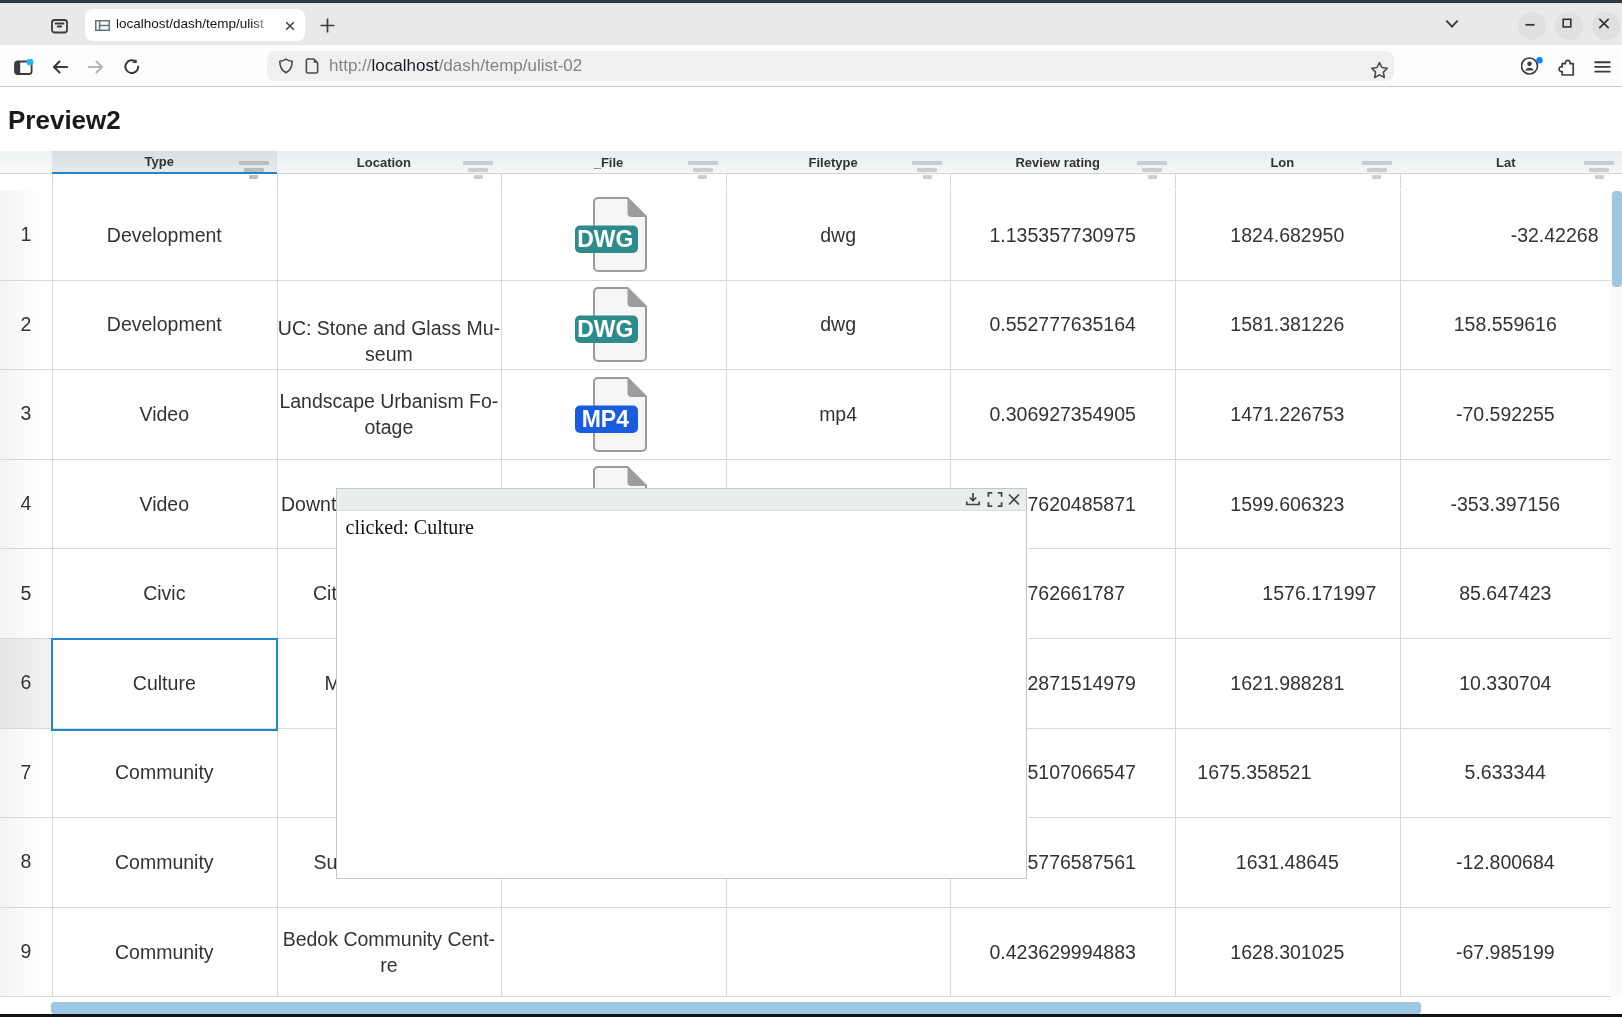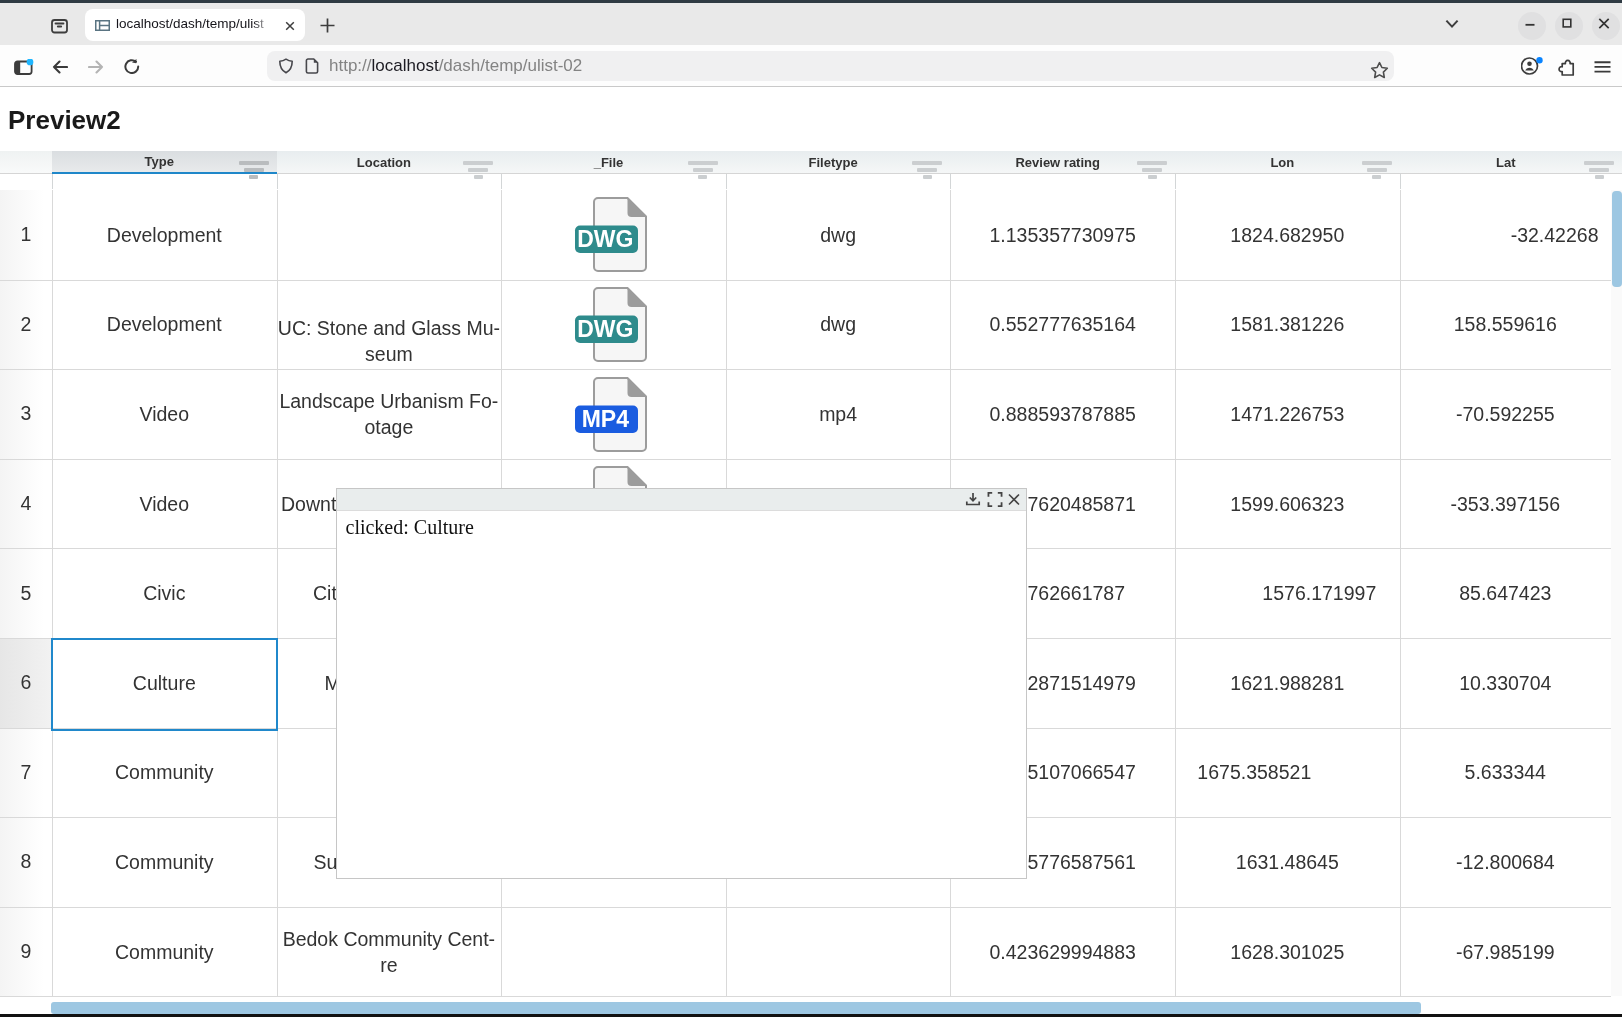--- a/index.html
+++ b/index.html
@@ -188,21 +188,21 @@
 <div class="abs cell" style="left:52px;top:128.6px;width:224.6px;height:89.6px;">Development</div>
 <div class="abs cell" style="left:276.6px;top:137px;width:224.6px;height:89.6px;margin-top:8px;">UC: Stone and Glass Mu-<br>seum</div>
 <div class="abs cell" style="left:725.8px;top:128.6px;width:224.6px;height:89.6px;">dwg</div>
 <div class="abs cell" style="left:950.4px;top:128.6px;width:224.6px;height:89.6px;">0.552777635164</div>
 <div class="abs cell" style="left:1175px;top:128.6px;width:224.6px;height:89.6px;">1581.381226</div>
 <div class="abs cell" style="left:1399.6px;top:128.6px;width:211.4px;height:89.6px;">158.559616</div>
 <div class="abs numcell" style="left:0;top:218.2px;width:52px;height:89.6px;">3</div>
 <div class="abs cell" style="left:52px;top:218.2px;width:224.6px;height:89.6px;">Video</div>
 <div class="abs cell" style="left:276.6px;top:218.2px;width:224.6px;height:89.6px;">Landscape Urbanism Fo-<br>otage</div>
 <div class="abs cell" style="left:725.8px;top:218.2px;width:224.6px;height:89.6px;">mp4</div>
-<div class="abs cell" style="left:950.4px;top:218.2px;width:224.6px;height:89.6px;">0.888593787885</div>
+<div class="abs cell" style="left:950.4px;top:218.2px;width:224.6px;height:89.6px;">0.306927354905</div>
 <div class="abs cell" style="left:1175px;top:218.2px;width:224.6px;height:89.6px;">1471.226753</div>
 <div class="abs cell" style="left:1399.6px;top:218.2px;width:211.4px;height:89.6px;">-70.592255</div>
 <div class="abs numcell" style="left:0;top:307.79999999999995px;width:52px;height:89.6px;">4</div>
 <div class="abs cell" style="left:52px;top:307.79999999999995px;width:224.6px;height:89.6px;">Video</div>
 <div class="abs cell" style="left:276.6px;top:307.79999999999995px;width:224.6px;height:89.6px;">Downtown Core Footage</div>
 <div class="abs cell" style="left:950.4px;top:307.79999999999995px;width:224.6px;height:89.6px;">0.447620485871</div>
 <div class="abs cell" style="left:1175px;top:307.79999999999995px;width:224.6px;height:89.6px;">1599.606323</div>
 <div class="abs cell" style="left:1399.6px;top:307.79999999999995px;width:211.4px;height:89.6px;">-353.397156</div>
 <div class="abs numcell" style="left:0;top:397.4px;width:52px;height:89.6px;">5</div>
 <div class="abs cell" style="left:52px;top:397.4px;width:224.6px;height:89.6px;">Civic</div>

